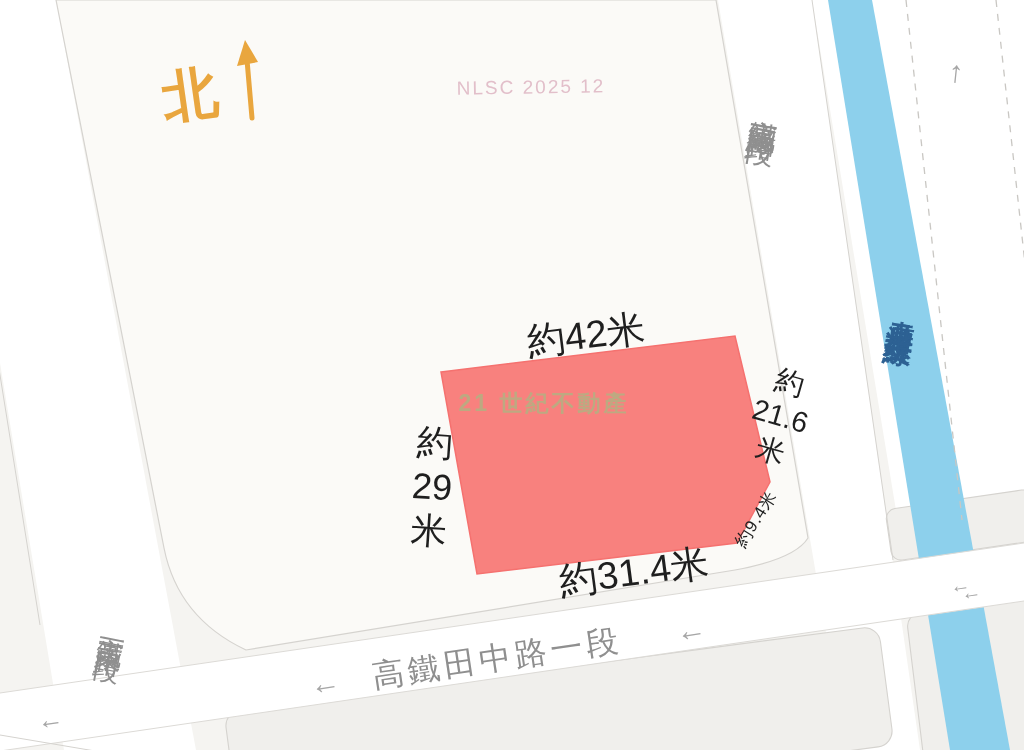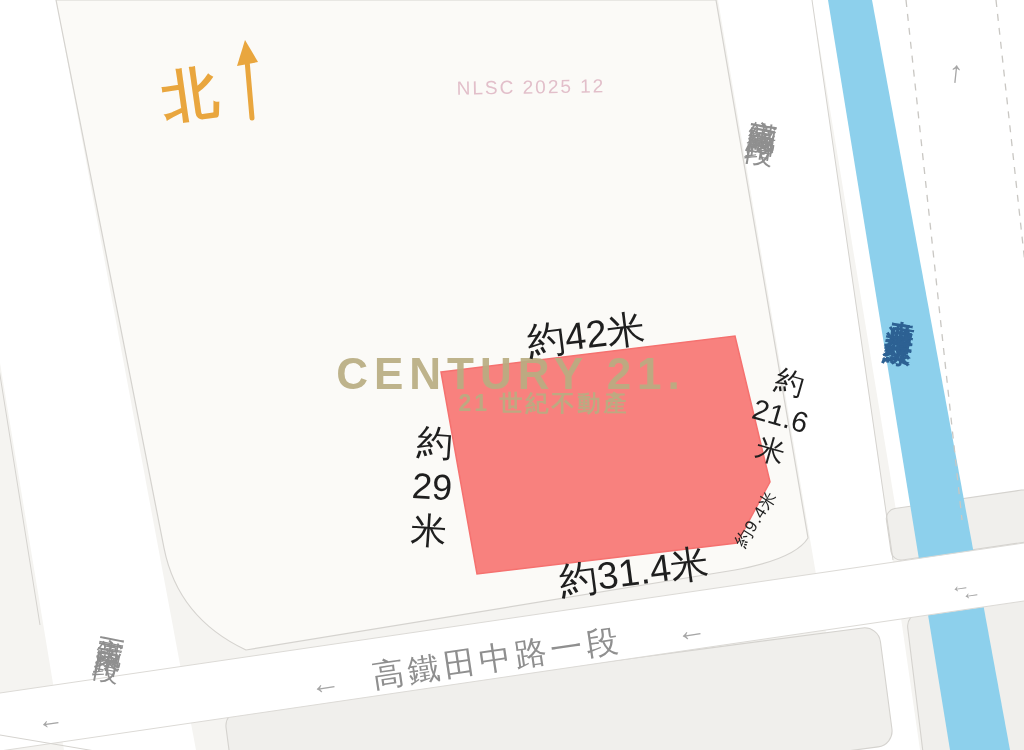--- a/index.html
+++ b/index.html
@@ -60,21 +60,20 @@
     <g>
       <path d="M252 118 L247 60" style="stroke:var(--north);stroke-width:5;fill:none;stroke-linecap:round"></path>
       <path d="M237 66 L245 40 L258 62 Z" style="fill:var(--north)"></path>
     </g>
   </svg>
 
   <div class="lbl" style="left:190px;top:95px;font-size:56px;font-weight:700;color:var(--north);--r:-8deg;">北</div>
 
   <div class="lbl" style="left:531px;top:87px;font-size:19px;letter-spacing:2px;color:var(--nlsc);--r:-1deg;">NLSC 2025 12</div>
 
-  <div class="lbl wm" style="left:511px;top:374px;font-size:44px;letter-spacing:6px;">CENTURY 21.</div>
   <div class="lbl wm" style="left:516px;top:403px;font-size:23px;letter-spacing:3px;font-weight:700;margin-left:28px;">21 世紀不動產</div>
 
   <div class="lbl measure" style="left:586px;top:335px;font-size:38px;--r:-7deg;">約42米</div>
   <div class="lbl measure" style="left:634px;top:572px;font-size:38px;--r:-7.5deg;">約31.4米</div>
   <div class="lbl measure" style="left:756px;top:519px;font-size:17px;letter-spacing:1px;--r:-58deg;">約9.4米</div>
 
   <div class="lbl measure mstack" style="left:432px;top:487px;font-size:36px;--r:4deg;">
     <div>約</div>
     <div>29</div>
     <div>米</div>

